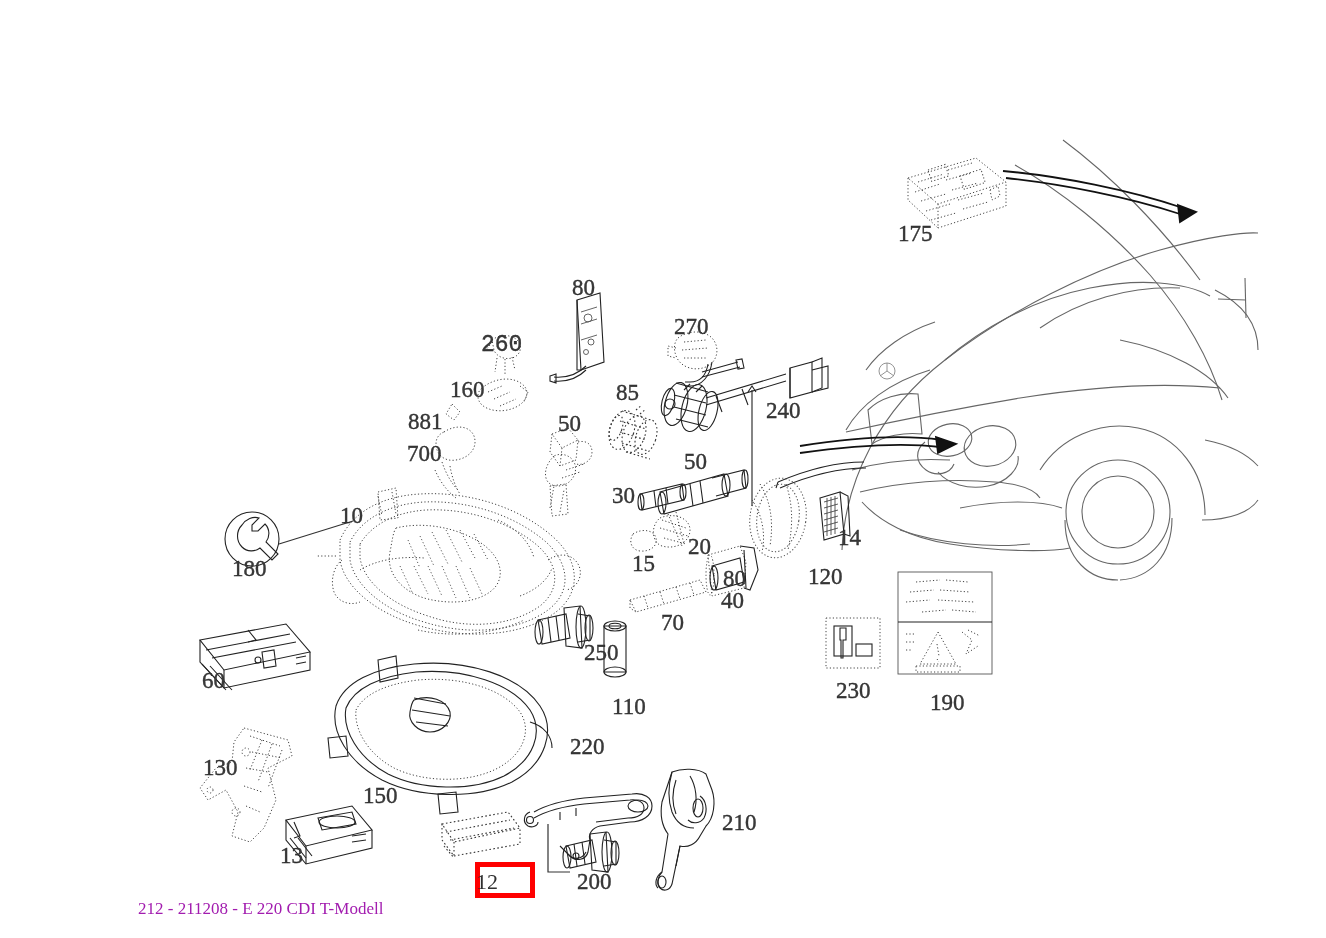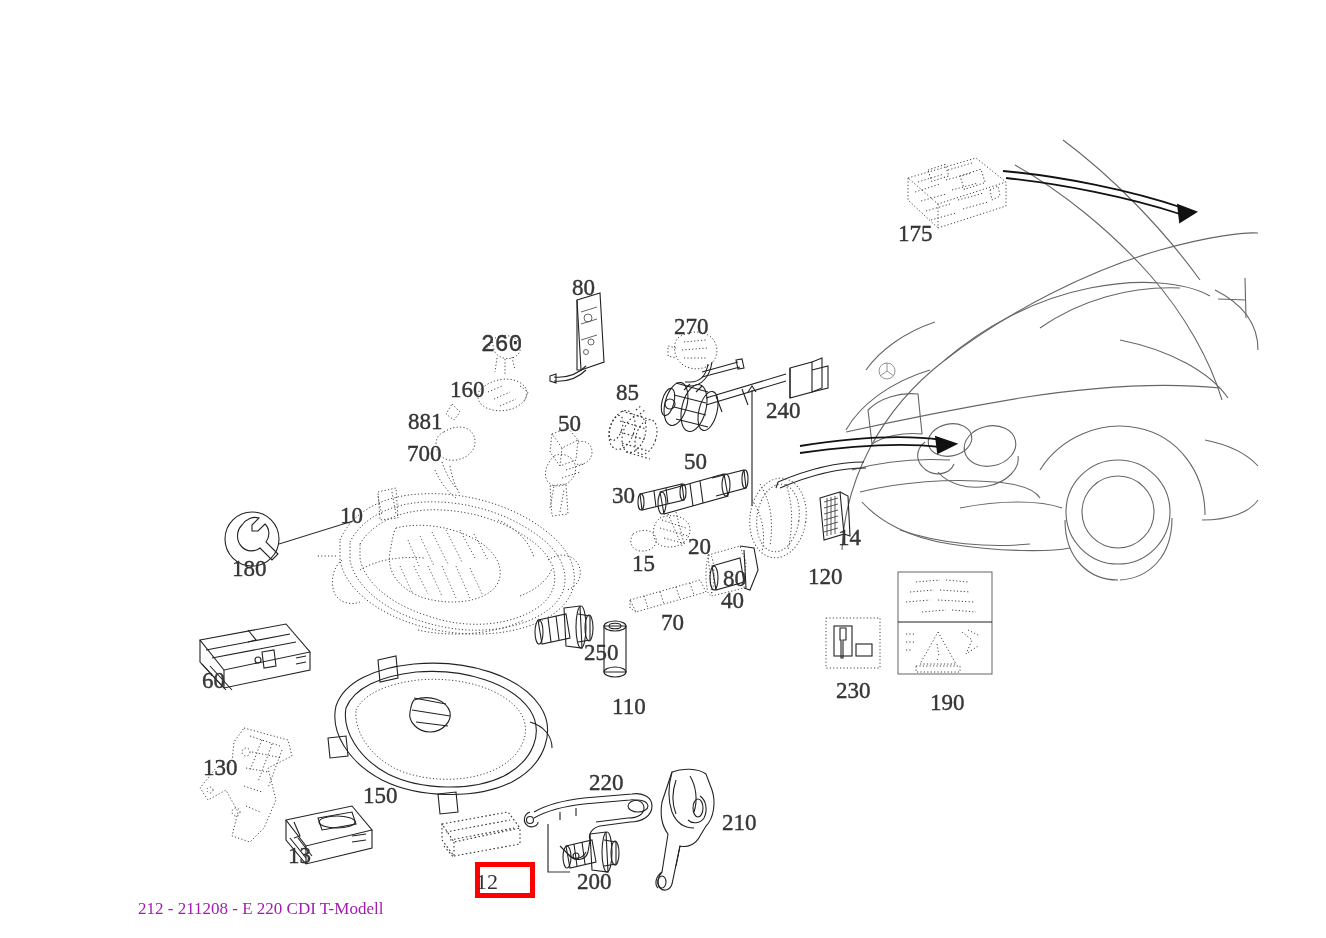--- a/index.html
+++ b/index.html
@@ -506,24 +506,24 @@
   <div class="part-label" style="left:723px; top:566px;">80</div>
   <div class="part-label" style="left:776px; top:564px;margin-left:32px;">120</div>
   <div class="part-label" style="left:721px; top:588px;">40</div>
   <div class="part-label" style="left:661px; top:610px;">70</div>
   <div class="part-label" style="left:584px; top:640px;">250</div>
   <div class="part-label" style="left:604px; top:694px;margin-left:8px;">110</div>
   <div class="part-label" style="left:202px; top:668px;">60</div>
   <div class="part-label" style="left:836px; top:678px;">230</div>
   <div class="part-label" style="left:930px; top:690px;">190</div>
   <div class="part-label" style="left:203px; top:755px;">130</div>
-  <div class="part-label" style="left:570px; top:770px;margin-left:19px;">220</div>
+  <div class="part-label" style="left:570px; top:734px;">220</div>
   <div class="part-label" style="left:363px; top:783px;">150</div>
   <div class="part-label" style="left:722px; top:810px;">210</div>
-  <div class="part-label" style="left:288px; top:843px;">13</div>
+  <div class="part-label" style="left:280px; top:843px;">13</div>
   <div class="part-label" style="left:577px; top:869px;">200</div>
   <div class="part-label" style="left:898px; top:221px;">175</div>
 
   <div id="highlight-box"></div>
   <div id="label-12">12</div>
 
   <div id="footer">212 - 211208 - E 220 CDI T-Modell</div>
 
 </div>
 

